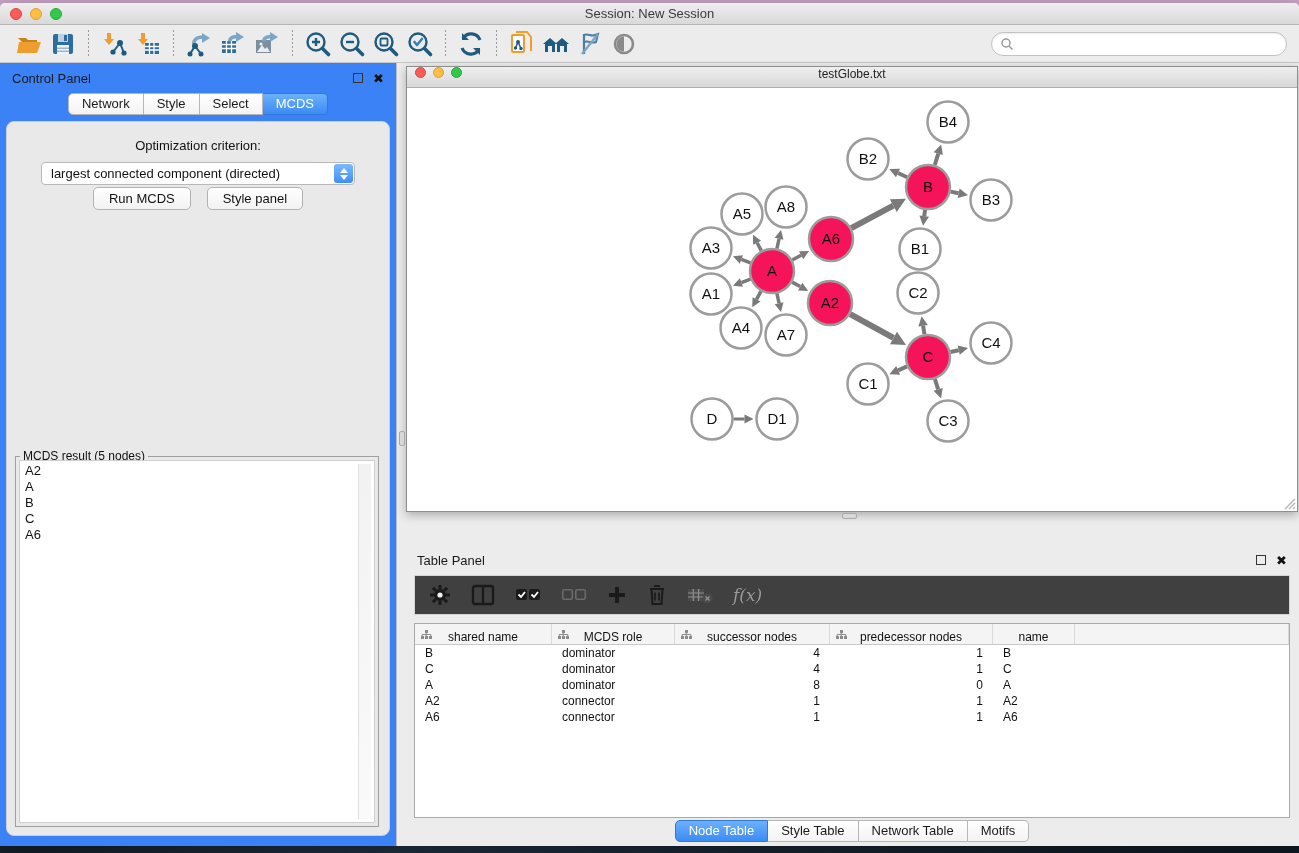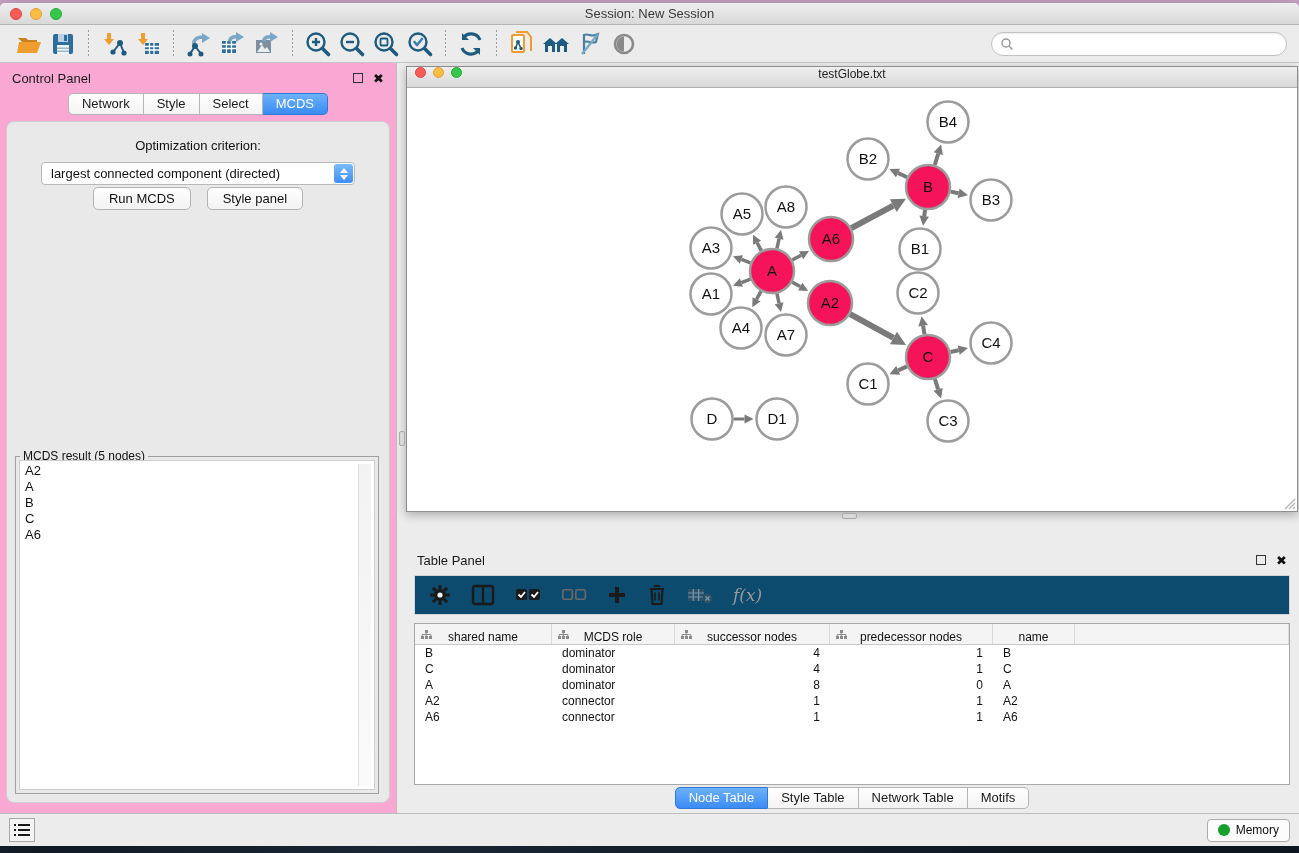--- a/index.html
+++ b/index.html
@@ -32,21 +32,21 @@
   .searchbox { margin-left:auto; width:296px; height:24px; background:#fff;
     border:1px solid #c2c2c2; border-radius:12px; display:flex; align-items:center; padding:0 8px;
     box-shadow:inset 0 1px 2px rgba(0,0,0,.08); }
   .searchbox input { border:none; outline:none; flex:1; font-size:12px; background:transparent; }
 
   
   .content { position:relative; flex:1; background:#ececec; }
 
   
   .control-panel { position:absolute; left:0; top:0; bottom:0; width:397px;
-    border-right:1px solid #bdbdbd; background:#f9a8d4; }
+    border-right:1px solid #bdbdbd; background:#3b82f6; }
   .panel-head { height:30px; display:flex; align-items:center; padding:0 12px; }
   .panel-title { font-size:13px; color:#1a1a1a; }
   .panel-head .spacer { flex:1; }
   .float-box { width:10px; height:10px; border:1.5px solid #333; margin-right:10px; }
   .close-x { font-size:13px; color:#111; font-weight:bold; line-height:1; }
 
   .segbar { display:flex; justify-content:center; }
   .seg { font-size:13px; color:#1a1a1a; background:linear-gradient(#ffffff,#f3f3f3);
     border:1px solid #b6b6b6; border-left-width:0; padding:3px 13px; line-height:14px; }
   .seg:first-child { border-left-width:1px; border-radius:5px 0 0 5px; }
@@ -89,21 +89,21 @@
   .net-canvas { position:absolute; left:0; right:0; top:21px; bottom:0;border-radius:12px; }
   .resize-grip { position:absolute; right:1px; bottom:1px; }
 
   .split-handle { position:absolute; background:#d8d8d8; border:1px solid #aaa; border-radius:2px; }
   .split-handle.v { left:399px; top:368px; width:6px; height:15px; }
   .split-handle.h { left:842px; top:450px; width:15px; height:6px; }
 
   
   .table-panel { position:absolute; left:405px; top:458px; right:0; bottom:0; background:#ececec;margin-top:24px; }
   .tp-toolbar { position:absolute; left:9px; right:9px; top:30px; height:40px;
-    background:#0c4a6e; border:1px solid #d4d4d4; display:flex; align-items:center; padding:16px 14px; gap:20px; }
+    background:#404040; border:1px solid #d4d4d4; display:flex; align-items:center; padding:16px 14px; gap:20px; }
   .tp-icon { display:flex; align-items:center; justify-content:center; }
   .tp-icon.disabled { opacity:.42; }
   .fx-label { font-family:"DejaVu Serif",serif; font-style:italic; font-size:17px; color:#9a9a9a; }
 
   .tp-table { position:absolute; left:9px; right:9px; top:78px; bottom:28px;
     background:#fff; border:1px solid #a9a9a9; overflow:hidden; }
   .tbl-header { display:flex; height:21px; background:#f4f4f4; border-bottom:1px solid #c9c9c9; }
   .tbl-hcell { position:relative; border-right:1px solid #d9d9d9; display:flex;
     align-items:flex-end; justify-content:center; font-size:12px; color:#111; }
   .tbl-hcell .hicon { position:absolute; left:6px; top:5px; }
@@ -624,31 +624,13 @@
 
       <div class="tp-tabs segbar" id="tp-tabs">
           <div class="seg active">Node Table</div>
           <div class="seg">Style Table</div>
           <div class="seg">Network Table</div>
           <div class="seg">Motifs</div>
         </div>
     </div>
   </div>
 
-  <div class="statusbar">
-    <div class="list-btn">
-      <svg width="16" height="14" viewBox="0 0 16 14">
-          <g fill="#1a1a1a">
-            <rect x="0" y="1" width="2" height="2"></rect>
-            <rect x="4" y="1" width="12" height="2"></rect>
-            <rect x="0" y="6" width="2" height="2"></rect>
-            <rect x="4" y="6" width="12" height="2"></rect>
-            <rect x="0" y="11" width="2" height="2"></rect>
-            <rect x="4" y="11" width="12" height="2"></rect>
-          </g>
-        </svg>
-    </div>
-    <div class="memory-btn">
-      <span class="memory-dot"></span>
-      <span class="lbl">Memory</span>
-    </div>
-  </div>
 </div>
 
 </body></html>

